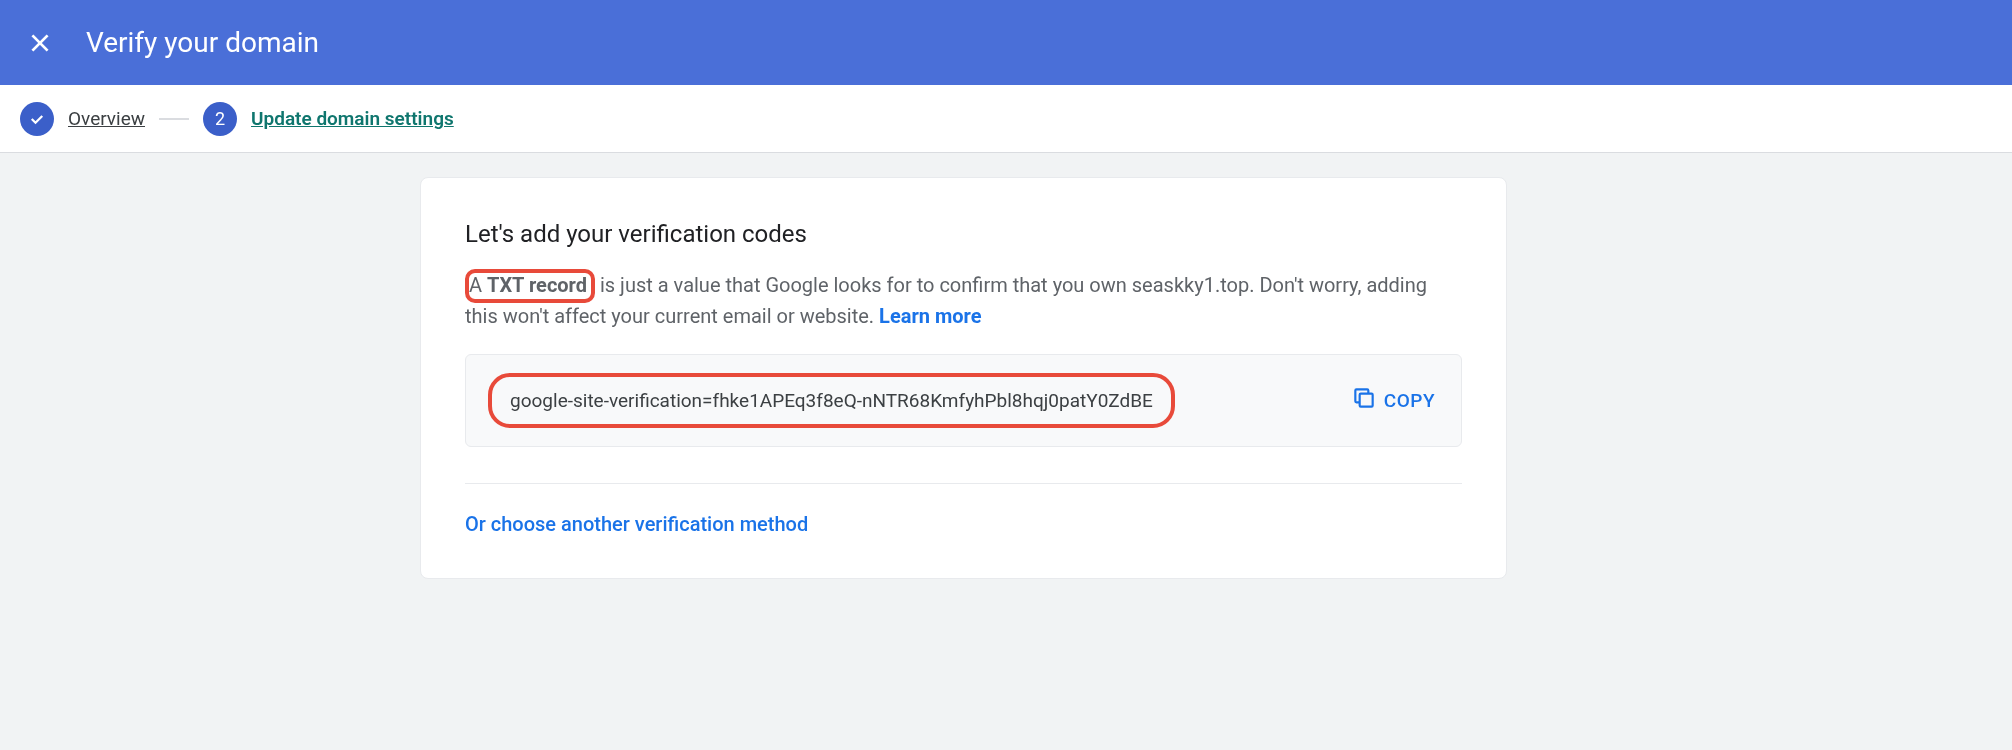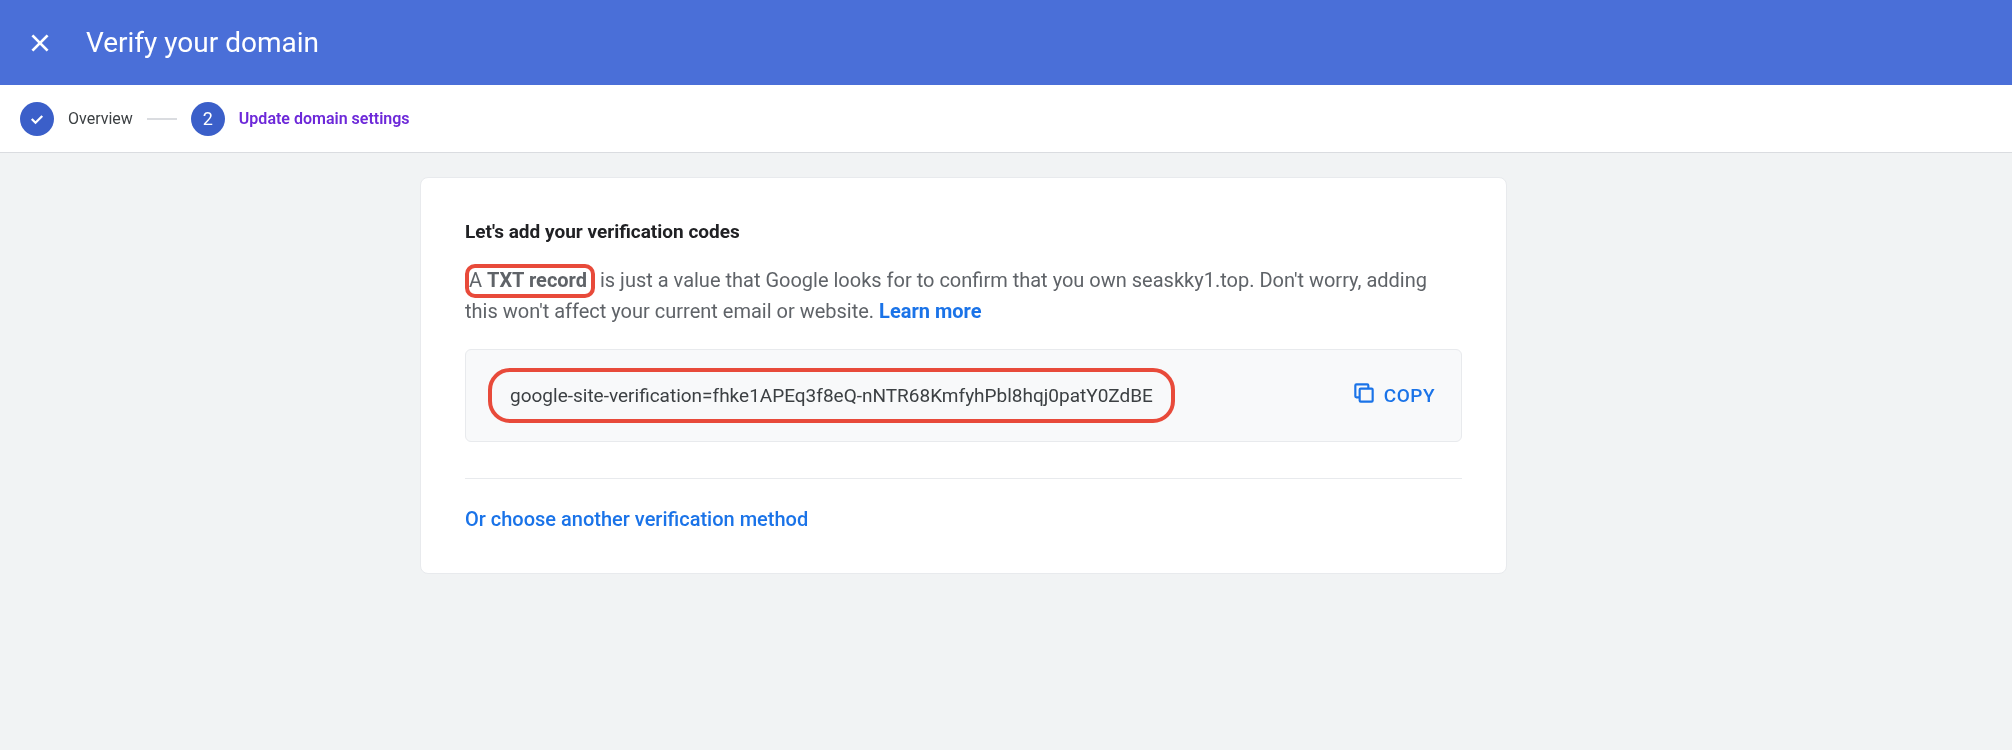--- a/index.html
+++ b/index.html
@@ -62,26 +62,27 @@
       display: flex;
       align-items: center;
       justify-content: center;
       font-size: 18px;
     }
     .step-badge svg {
       width: 18px;
       height: 18px;
     }
     .step-label {
-      font-size: 16px;
+      font-size: 19px;
       color: #3c4043;
+      text-decoration: underline;
     }
     .step-label.active {
       font-weight: 600;
-      color: #6d28d9;
+      color: #0f766e;
     }
     .step-connector {
       width: 30px;
       height: 2px;
       background: #dadce0;
       margin: 0 14px;
     }
     .content-area {
       padding: 24px 0 0 0;
       display: flex;
@@ -96,22 +97,22 @@
       padding: 42px 44px;
       position: absolute;
       left: 0;
       border: 1px solid #e8eaed;
     }
     .card-wrapper {
       position: relative;
       width: 100%;
     }
     .section-title {
-      font-size: 19px;
-      font-weight: 700;
+      font-size: 24px;
+      font-weight: 400;
       color: #202124;
       margin-bottom: 22px;
     }
     .body-text {
       font-size: 20px;
       line-height: 1.55;
       color: #5f6368;
       margin-bottom: 22px;
     }
     .body-text strong {

